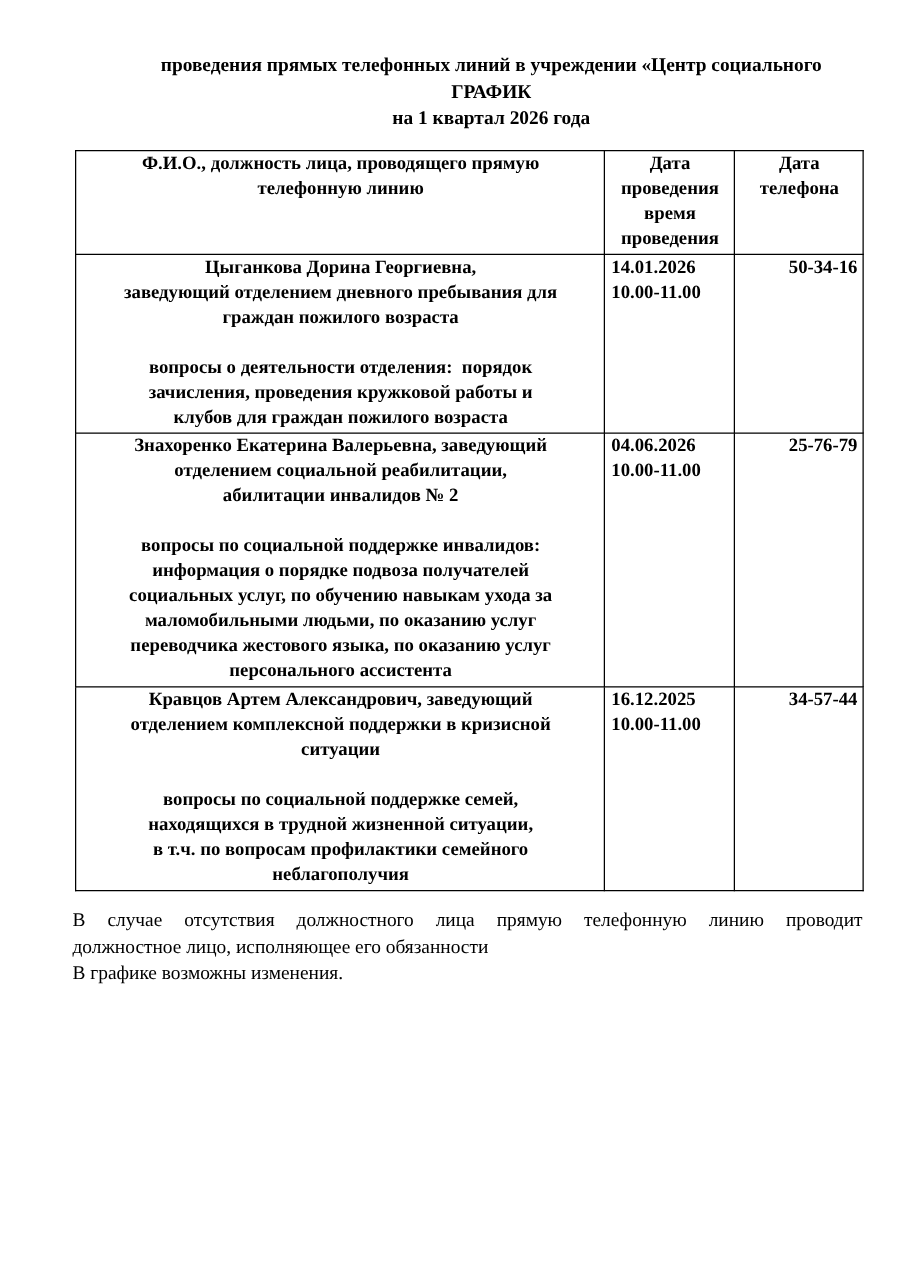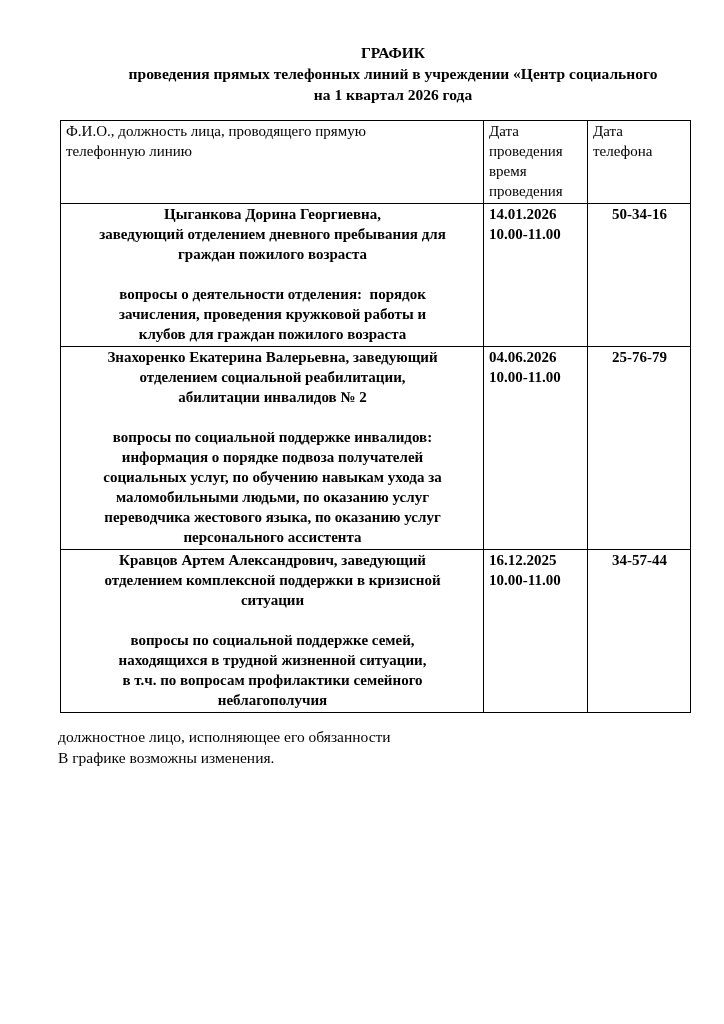--- a/index.html
+++ b/index.html
@@ -31,45 +31,46 @@
       white-space: pre-wrap;
       font-size: 15px;
       line-height: 20px;
       padding: 0 4px 2px 5px;
       overflow: hidden;
     }
     .c1 { width: 423px; }
     .c2 { width: 104px; }
     .c3 { width: 103px; }
     .hdr {
-      font-weight: normal;
+      text-align: center;
+      font-weight: bold;
       padding-top: 1px;
     }
     .person { font-weight: bold; text-align: center; }
     .date   { font-weight: bold; text-align: left; padding-left: 1px; padding-right: 1px; }
-    .phone  { font-weight: bold; text-align: center; padding-left: 7px; margin-left: 19px; }
+    .phone  { font-weight: bold; text-align: right; padding-left: 7px; margin-left: 19px; }
     .footer {
       margin: 13px 0 0 58px;
       width: 632px;
       font-size: 15.5px;
       line-height: 21px;
     }
     .jline {
       text-align: justify;
       text-align-last: justify;
     }
   </style>
 </head>
 <body>
 
 <div class="page">
 
   <div class="title">
+    <div>проведения прямых телефонных линий в учреждении «Центр социального</div>
     <div>ГРАФИК</div>
-    <div>проведения прямых телефонных линий в учреждении «Центр социального</div>
     <div>на 1 квартал 2026 года</div>
   </div>
 
   <table class="schedule">
     <colgroup>
       <col class="c1">
       <col class="c2">
       <col class="c3">
     </colgroup>
     <tbody>
@@ -120,17 +121,18 @@
 в т.ч. по вопросам профилактики семейного
 неблагополучия</td>
         <td class="date">16.12.2025
 10.00-11.00</td>
         <td class="phone">34-57-44</td>
       </tr>
     </tbody>
   </table>
 
   <div class="footer">
+    <div class="jline">В случае отсутствия должностного лица прямую телефонную линию проводит</div>
     <div>должностное лицо, исполняющее его обязанности</div>
     <div>В графике возможны изменения.</div>
   </div>
 
 </div>
 
 </body></html>

